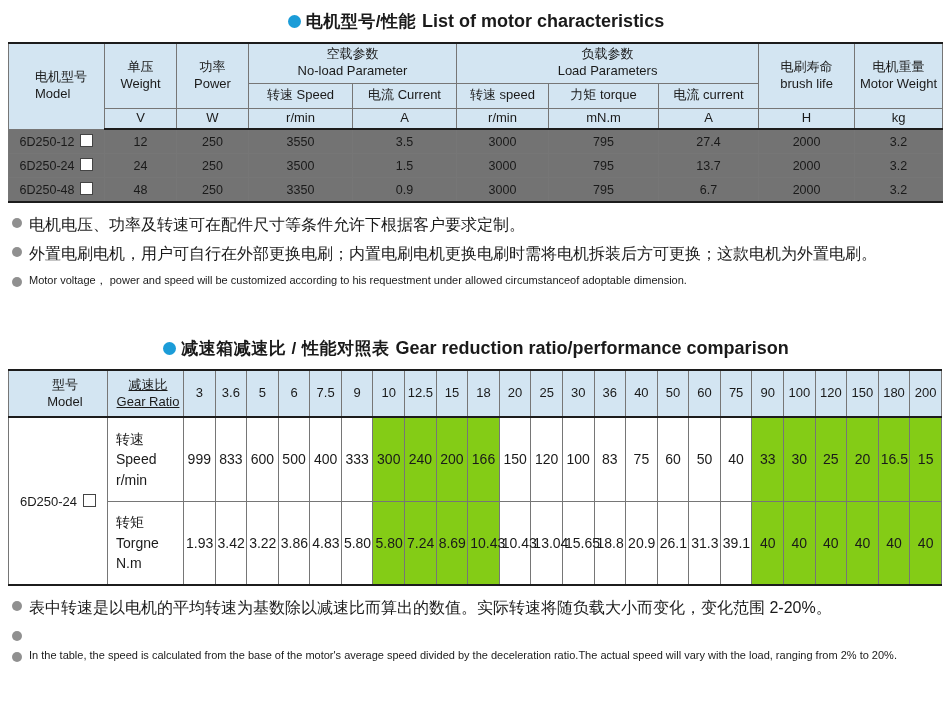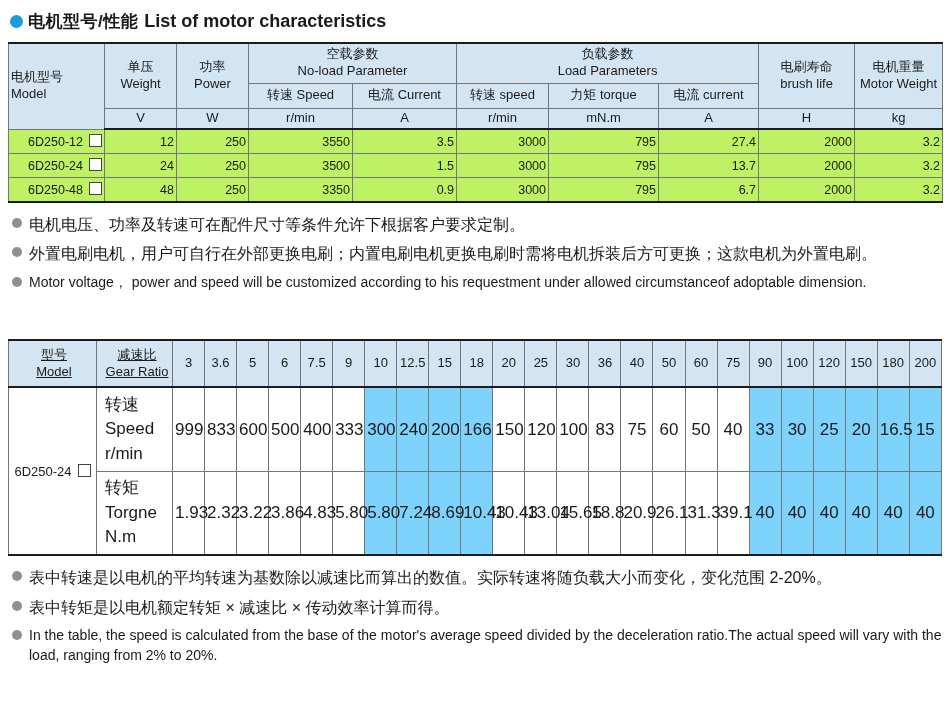--- a/index.html
+++ b/index.html
@@ -4,62 +4,62 @@
 <style>
   html,body { margin:0; padding:0; background:#fff; }
   body {
     width:950px; height:725px;
     font-family:"Liberation Sans","DejaVu Sans",sans-serif;
     color:#1a1a1a; overflow:hidden;
   }
   .page { padding:4px 8px 0 8px; }
 
   
-  .section-title { display:flex; align-items:center; margin:6px 0 9px 2px; }
+  .section-title { display:flex; align-items:center; margin:6px 0 9px 2px;justify-content:center; }
   .dot { width:13px; height:13px; border-radius:50%; background:#1b9cd8; margin-right:5px; flex:none; }
   .title-zh { font-size:17px; font-weight:bold; letter-spacing:0.5px; }
   .title-en { font-size:18px; font-weight:bold; margin-left:6px; }
 
   
   table { border-collapse:collapse; table-layout:fixed; width:934px; }
   th, td { border:1px solid #767676; font-weight:normal; padding:1px 2px; }
 
   
   .motor { border-top:2px solid #1c1c1c; border-bottom:2px solid #1c1c1c; }
   .motor th { background:#d3e5f2; font-size:13px; text-align:center; line-height:1.3; }
   .motor tr.h1 { height:40px; }
   .motor tr.h2 { height:25px; }
   .motor tr.units { height:21px; }
   .motor tr.units th { border-bottom:2px solid #1c1c1c; }
-  .motor th.model-h { text-align:left; padding-left:2px; }
-  .motor tbody td { font-size:12.5px; text-align:right; height:21px; background:#bef264; }
+  .motor th.model-h { text-align:left; padding-left:26px; }
+  .motor tbody td { font-size:12.5px; text-align:center; height:21px; background:#737373; }
 
   .model-box { display:inline-block; width:11px; height:11px; border:1px solid #444;
                background:#fff; margin-left:6px; vertical-align:-1px; }
 
   
   .gear { border-top:2px solid #1c1c1c; border-bottom:2px solid #1c1c1c; }
   .gear th { background:#d3e5f2; font-size:13px; line-height:1.3; }
   .gear tr.gear-header { height:47px; }
   .gear tr.gear-header th { border-bottom:2px solid #1c1c1c; text-align:center; }
-  .gear th.model-col { width:80px; text-align:left; padding-left:5px;text-decoration:underline; }
+  .gear th.model-col { width:80px; text-align:left; padding-left:16px; }
   .gear th.label-col { width:66px; text-align:left; padding-left:7px;text-decoration:underline; }
   .gear tr.data-row { height:84px; }
-  .gear td { font-size:17px; text-align:center; background:#fff; }
+  .gear td { font-size:14px; text-align:center; background:#fff; }
   .gear td.param-label { text-align:left; padding-left:8px; line-height:1.45; }
   .gear td.model-cell-big { font-size:13px; }
-  .gear td.shaded { background:#7dd3fc; }
+  .gear td.shaded { background:#84cc16; }
 
   
   .notes { margin:11px 0 0 4px; }
   .note { display:flex; align-items:flex-start; margin:0 0 7px 0; }
   .note-bullet { width:10px; height:10px; border-radius:50%; background:#909090;
                  margin:4px 7px 0 0; flex:none; }
   .note-text { font-size:16px; line-height:1.4; }
-  .note.en .note-text { font-size:14px; }
+  .note.en .note-text { font-size:11px; }
   .gray-box { display:inline-block; width:11px; height:11px; background:#c9c9c9;
               margin:0 3px -1px 3px; }
 
   .gap-between-sections { height:36px; }
   .gear-wrap { margin-top:4px; }
 </style>
 </head>
 <body>
 
 <div class="page">
@@ -183,20 +183,25 @@
         <span class="note-text">外置电刷电机，用户可自行在外部更换电刷；内置电刷电机更换电刷时需将电机拆装后方可更换；这款电机为外置电刷。</span>
       </div>
       <div class="note en">
         <span class="note-bullet"></span>
         <span class="note-text">Motor voltage， power and speed will be customized according to his requestment under allowed circumstanceof adoptable dimension.</span>
       </div>
     </div>
 
   <div class="gap-between-sections"></div>
 
+  <div class="section-title">
+    <span class="dot"></span>
+    <span class="title-zh">减速箱减速比 / 性能对照表</span>
+    <span class="title-en">Gear reduction ratio/performance comparison</span>
+  </div>
 
   <div class="gear-wrap">
     <table class="gear">
       <thead>
         <tr class="gear-header" id="gear-header-row">
           <th class="model-col">
             <div>型号</div>
             <div>Model</div>
           </th>
           <th class="label-col">
@@ -264,21 +269,21 @@
             <td class="shaded">16.5</td>
             <td class="shaded">15</td>
           </tr>
         <tr class="data-row" id="gear-torque-row">
           <td class="param-label">
             <div>转矩</div>
             <div>Torgne</div>
             <div>N.m</div>
           </td>
         <td>1.93</td>
-            <td>2.32</td>
+            <td>3.42</td>
             <td>3.22</td>
             <td>3.86</td>
             <td>4.83</td>
             <td>5.80</td>
             <td class="shaded">5.80</td>
             <td class="shaded">7.24</td>
             <td class="shaded">8.69</td>
             <td class="shaded">10.43</td>
             <td>10.43</td>
             <td>13.04</td>
@@ -299,21 +304,20 @@
     </table>
   </div>
 
   <div class="notes" id="gear-notes">
       <div class="note">
         <span class="note-bullet"></span>
         <span class="note-text">表中转速是以电机的平均转速为基数除以减速比而算出的数值。实际转速将随负载大小而变化，变化范围 2-20%。</span>
       </div>
       <div class="note">
         <span class="note-bullet"></span>
-        <span class="note-text">表中转矩是以电机额定转矩 × 减速比 × 传动效率计算而得。</span>
       </div>
       <div class="note en">
         <span class="note-bullet"></span>
         <span class="note-text">In the table, the speed is calculated from the base of the motor's average speed  divided by the deceleration ratio.The actual speed will vary with the load, ranging from 2% to 20%.</span>
       </div>
     </div>
 
 </div>
 
 </body></html>

